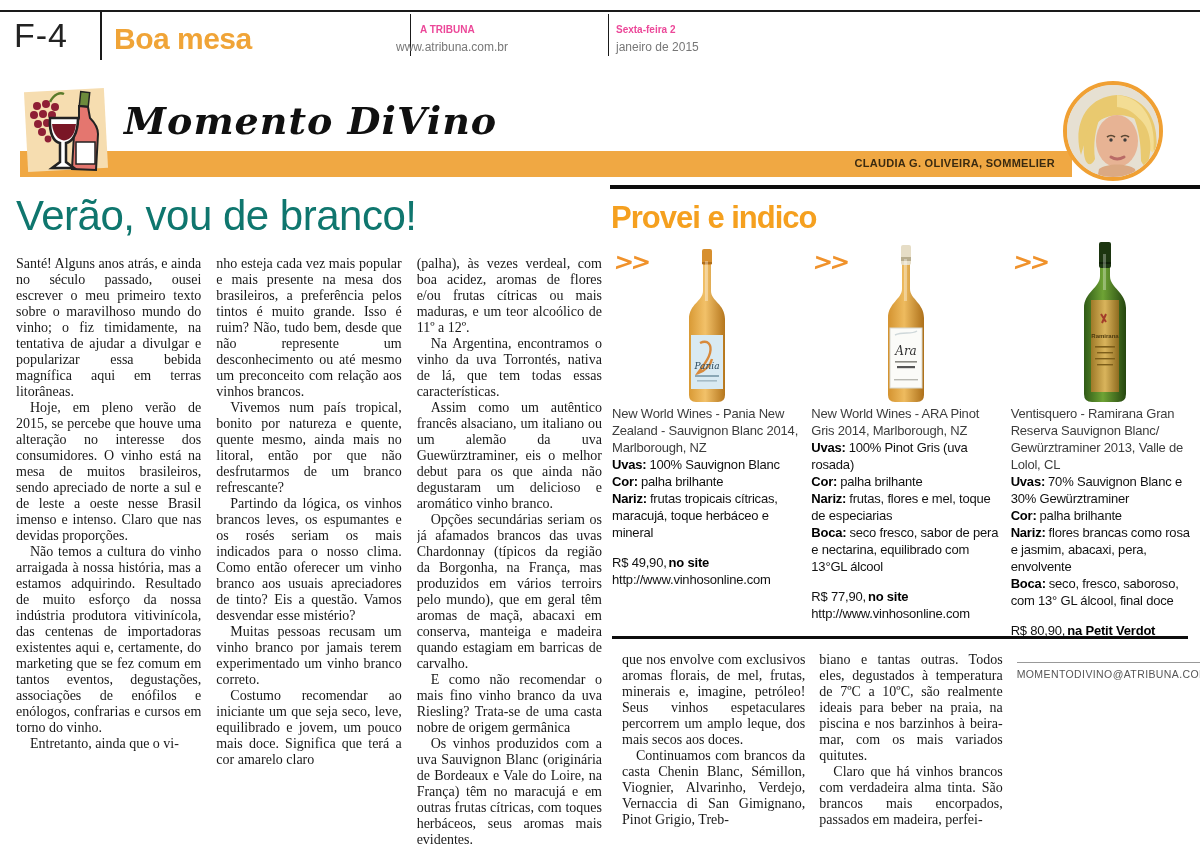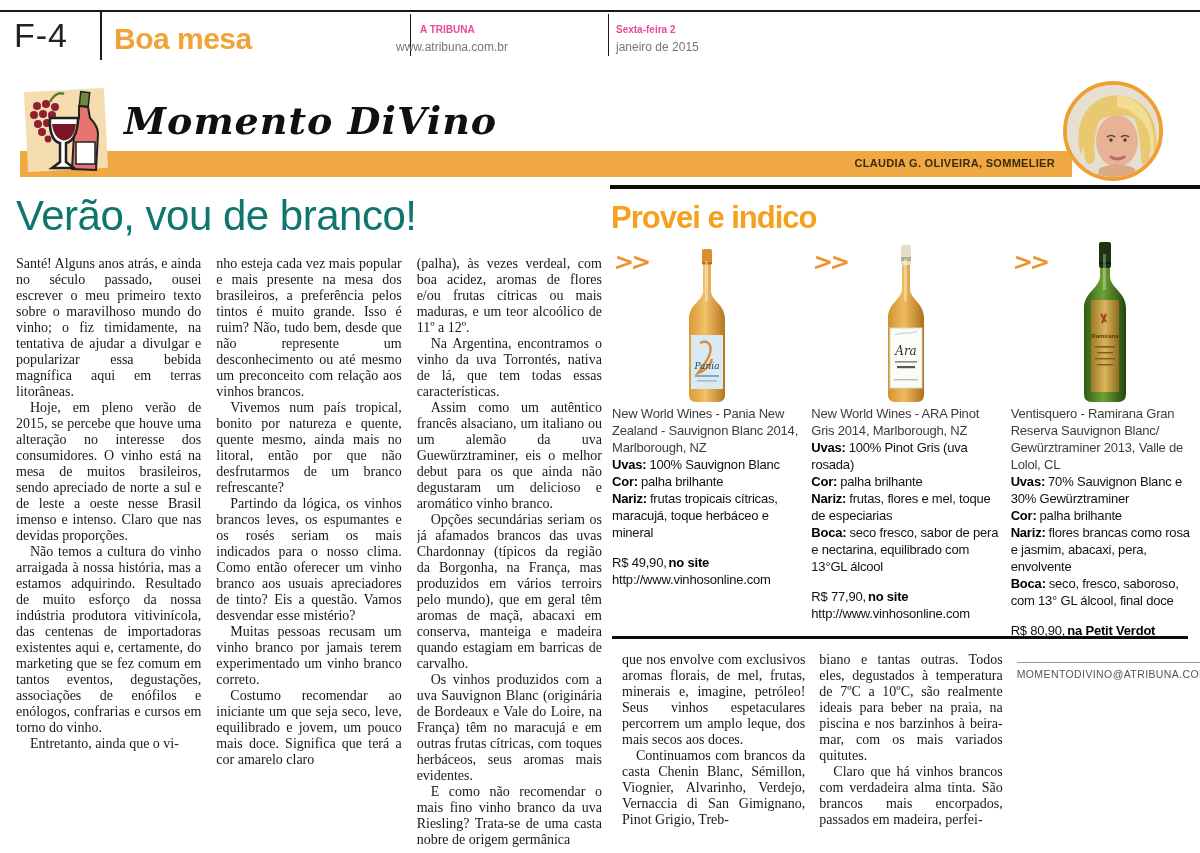--- a/index.html
+++ b/index.html
@@ -146,22 +146,22 @@
       <p>Vivemos num país tropical, bonito por natureza e quente, quente mesmo, ainda mais no litoral, então por que não desfrutarmos de um branco refrescante?</p>
       <p>Partindo da lógica, os vinhos brancos leves, os espumantes e os rosés seriam os mais indicados para o nosso clima. Como então oferecer um vinho branco aos usuais apreciadores de tinto? Eis a questão. Vamos desvendar esse mistério?</p>
       <p>Muitas pessoas recusam um vinho branco por jamais terem experimentado um vinho branco correto.</p>
       <p>Costumo recomendar ao iniciante um que seja seco, leve, equilibrado e jovem, um pouco mais doce. Significa que terá a cor amarelo claro</p>
     </div>
   <div class="col">
       <p class="first">(palha), às vezes verdeal, com boa acidez, aromas de flores e/ou frutas cítricas ou mais maduras, e um teor alcoólico de 11º a 12º.</p>
       <p>Na Argentina, encontramos o vinho da uva Torrontés, nativa de lá, que tem todas essas características.</p>
       <p>Assim como um autêntico francês alsaciano, um italiano ou um alemão da uva Guewürztraminer, eis o melhor debut para os que ainda não degustaram um delicioso e aromático vinho branco.</p>
       <p>Opções secundárias seriam os já afamados brancos das uvas Chardonnay (típicos da região da Borgonha, na França, mas produzidos em vários terroirs pelo mundo), que em geral têm aromas de maçã, abacaxi em conserva, manteiga e madeira quando estagiam em barricas de carvalho.</p>
+      <p>E como não recomendar o mais fino vinho branco da uva Riesling? Trata-se de uma casta nobre de origem germânica</p>
       <p>Os vinhos produzidos com a uva Sauvignon Blanc (originária de Bordeaux e Vale do Loire, na França) têm no maracujá e em outras frutas cítricas, com toques herbáceos, seus aromas mais evidentes.</p>
-      <p>E como não recomendar o mais fino vinho branco da uva Riesling? Trata-se de uma casta nobre de origem germânica</p>
     </div>
 </div>
 
 <div id="review-title">Provei e indico</div>
 
 <div id="wine-cards">
 
   <div class="wine-card">
     <span class="chevron">&gt;&gt;</span>
     <div class="bottle-zone">

